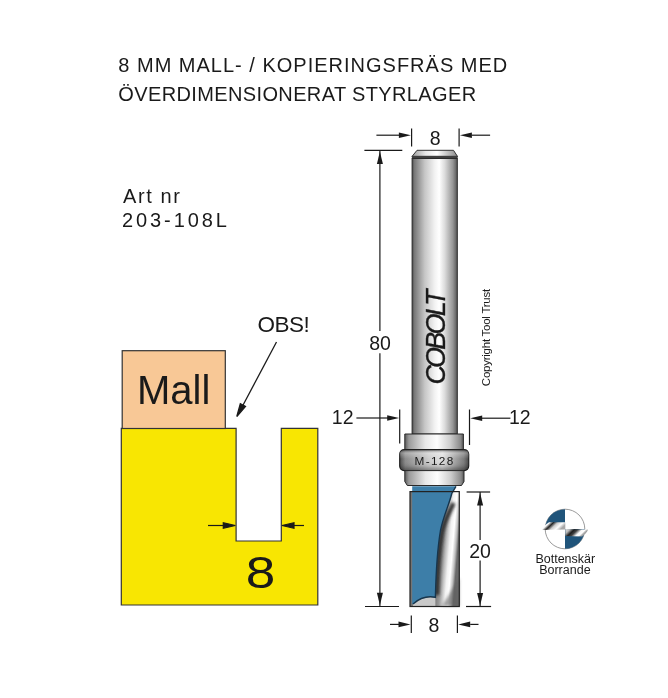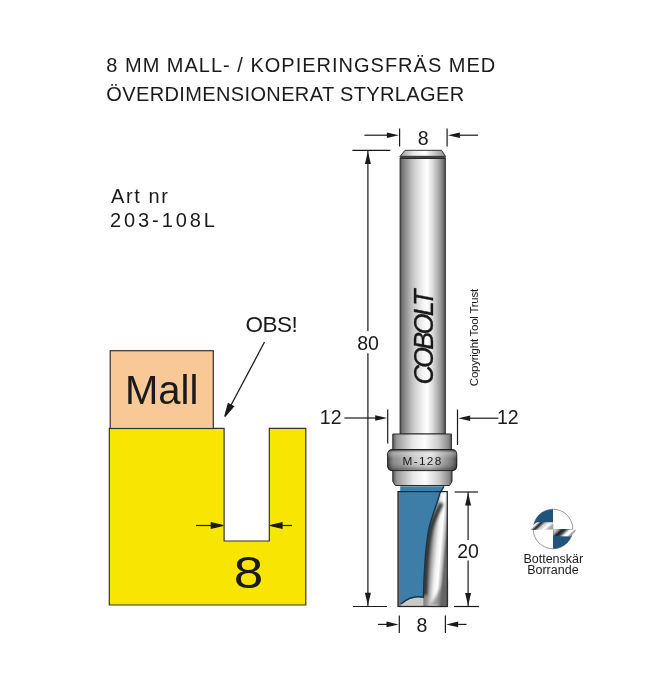--- a/index.html
+++ b/index.html
@@ -1,16 +1,16 @@
 <!DOCTYPE html>
 <html><head>
 <meta charset="utf-8">
 <style>
   html,body{margin:0;padding:0;background:#ffffff;}
-  #page{position:relative;transform:translateZ(0);width:620px;height:698px;background:rgba(255,255,255,0.99);overflow:hidden;}
+  #page{position:relative;transform:translateZ(0);width:620px;height:698px;background:rgba(255,255,255,0.99);overflow:hidden;padding-left:12px;}
   svg text{font-family:"Liberation Sans",sans-serif;fill:#1a1a1a;}
 </style>
 </head>
 <body>
 <div id="page">
 <svg width="668" height="698" viewBox="0 0 668 698">
 <defs>
   <linearGradient id="gShank" x1="0" y1="0" x2="1" y2="0">
     <stop offset="0" stop-color="#4a4a4a"></stop>
           <stop offset="0.05" stop-color="#787878"></stop>

